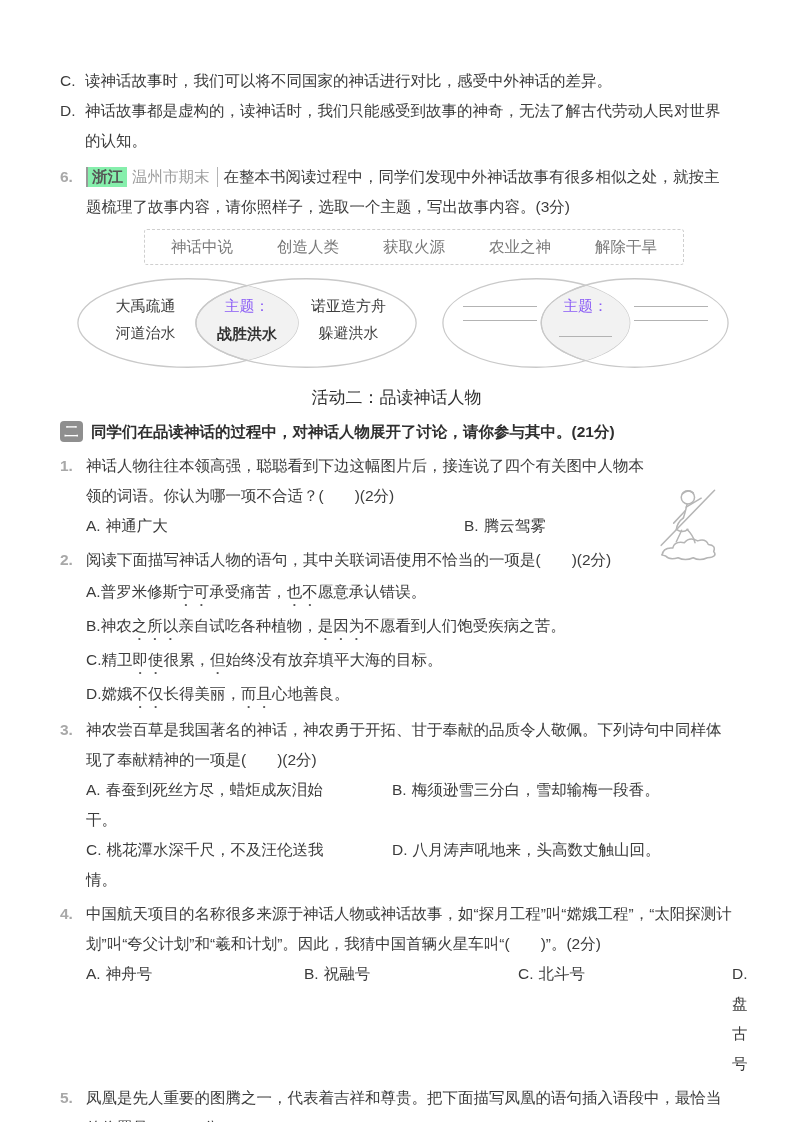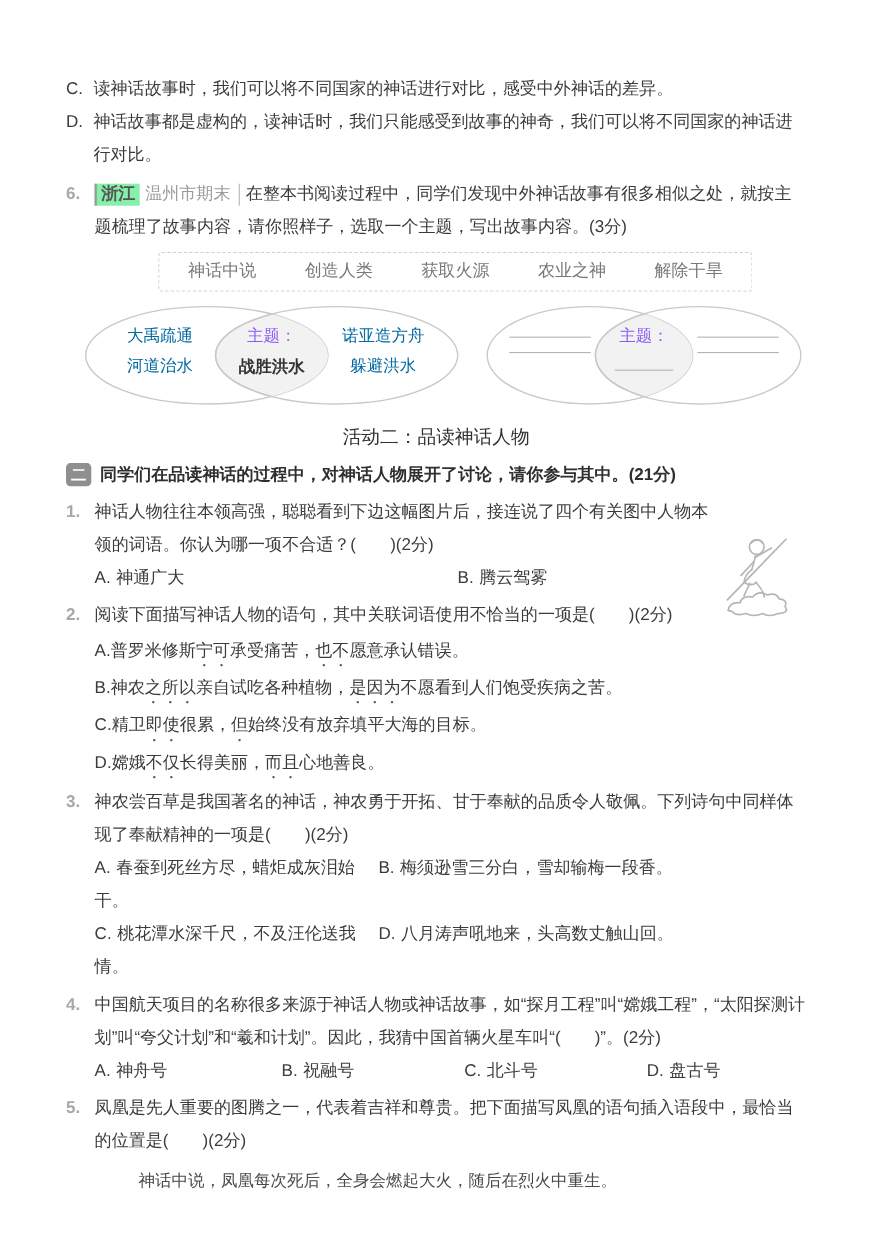--- a/index.html
+++ b/index.html
@@ -30,36 +30,36 @@
   .kai{font-family:"Liberation Serif","DejaVu Serif",serif;}
   .theme-box span{color:#787878;}
 
   
   .venn-row{display:flex; gap:16px; margin:10px 0 0 -14px;}
   .venn{position:relative; height:96px;}
   .venn.v1{width:356px;} .venn.v2{width:300px;}
   .venn svg{position:absolute; inset:0; width:100%; height:100%;}
   .v-l,.v-c,.v-r{position:absolute; top:18px; text-align:center; line-height:27px; font-size:15px;}
   .v-l{left:4%; width:34%;} .v-c{left:36%; width:28%;} .v-r{left:62%; width:34%;}
-  .venn .kai div{color:#0369a1;}
+  .venn .kai div{color:#404040;}
   .vc-label{color:#8b5cf6;}
   .vc-value{font-weight:bold; color:#333; font-family:"Liberation Sans",sans-serif;}
   .blank{width:74%; height:0; border-bottom:1.5px solid #b3b3b3; margin:13px auto;}
   .blank-c{width:64%; margin-top:16px;}
 
   
   .sec-heading{margin:14px 0 6px; text-align:center; font-size:17px; font-weight:normal; color:#2f2f2f; line-height:26px;}
   .intro{margin-top:4px; font-weight:bold; color:#2f2f2f;}
   .badge{flex:0 0 auto; display:inline-block; width:23px; height:21px; line-height:21px; margin:4px 8px 0 0;
          background:#8f8f8f; color:#fff; border-radius:4px; text-align:center; font-size:14px;}
   .intro-text{flex:1;}
 
   
   .opt .olbl2{margin-right:5px;}
-  .opt-row{display:flex;}
+  .opt-row{display:flex;gap:48px;}
   .w330 > .opt:first-child{flex:0 0 330px;}
   .w255 > .opt:first-child{flex:0 0 258px;}
   .opt-row4 > .opt:nth-child(1){flex:0 0 170px;}
   .opt-row4 > .opt:nth-child(2){flex:0 0 166px;}
   .opt-row4 > .opt:nth-child(3){flex:0 0 166px;}
   .opt-line{line-height:33px;}
 
   
   .em-dots{
     -webkit-text-emphasis:filled dot #555; text-emphasis:filled dot #555;
@@ -77,21 +77,21 @@
 <body>
 
 <div class="page">
 
   <div class="hang">
     <span class="olbl">C.</span>
     <span>读神话故事时，我们可以将不同国家的神话进行对比，感受中外神话的差异。</span>
   </div>
   <div class="hang">
     <span class="olbl">D.</span>
-    <span>神话故事都是虚构的，读神话时，我们只能感受到故事的神奇，我们可以将不同国家的神话进行对比。</span>
+    <span>神话故事都是虚构的，读神话时，我们只能感受到故事的神奇，无法了解古代劳动人民对世界的认知。</span>
   </div>
 
   <div class="hang mt6">
     <span class="qnum">6.</span>
     <div class="qbody">
       <p class="qtext">
         <span class="tag">
             <span class="tag-region">浙江</span>
             <span class="tag-exam">温州市期末</span>
           </span><span>在整本书阅读过程中，同学们发现中外神话故事有很多相似之处，就按主题梳理了故事内容，请你照样子，选取一个主题，写出故事内容。(3分)</span>

